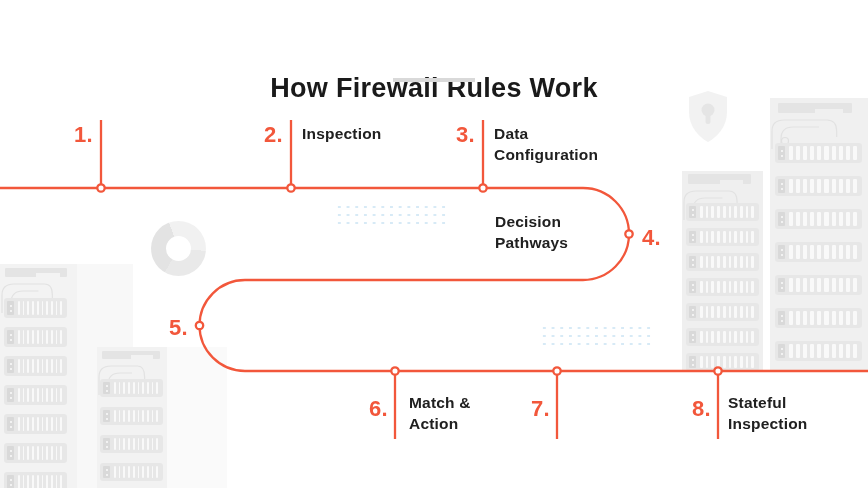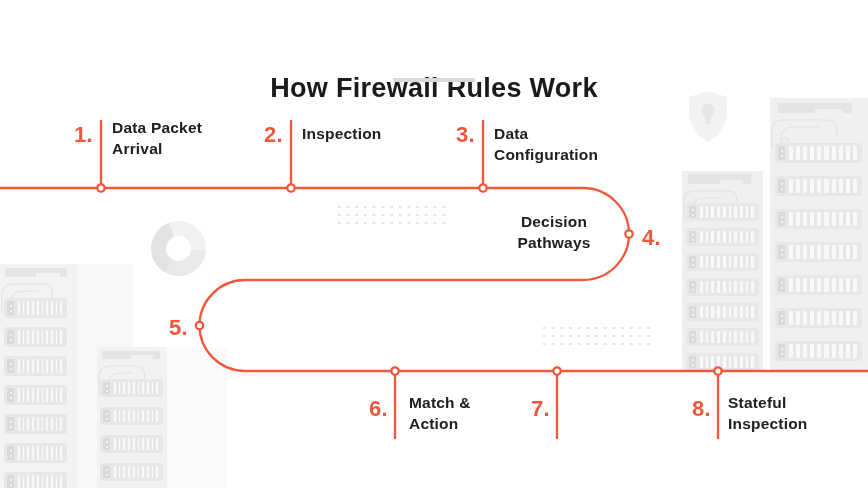--- a/index.html
+++ b/index.html
@@ -33,21 +33,21 @@
   .flow{position:absolute;left:0;top:0;z-index:3;}
   
   .lbls{position:absolute;inset:0;z-index:4;}
   .num{position:absolute;font-size:22px;font-weight:bold;color:var(--accent);
        line-height:1;text-align:right;width:34px;letter-spacing:.3px;}
   .lbl{position:absolute;font-size:15.5px;font-weight:bold;color:var(--text);
        line-height:21px;white-space:pre-line;letter-spacing:.2px;}
   .n1{left:59px;top:124px;} .l1{left:112px;top:117px;}
   .n2{left:249px;top:124px;} .l2{left:302px;top:123px;}
   .n3{left:441px;top:124px;} .l3{left:494px;top:123px;}
-  .n4{left:642px;top:227px;text-align:left;} .l4{left:495px;top:211px;width:118px;text-align:center;}
+  .n4{left:642px;top:227px;text-align:left;} .l4{left:495px;top:211px;width:118px;text-align:left;}
   .n5{left:154px;top:317px;} .l5{left:227px;top:302px;}
   .n6{left:354px;top:398px;} .l6{left:409px;top:392px;}
   .n7{left:516px;top:398px;} .l7{left:568px;top:392px;}
   .n8{left:677px;top:398px;} .l8{left:728px;top:392px;}
   
   .title{position:absolute;left:0;right:0;top:29px;z-index:5;text-align:center;
          font-size:27px;font-weight:bold;color:#1a1a1a;letter-spacing:.3px;margin-top:44px;}
   .title-rule{position:absolute;left:393px;top:78px;width:82px;height:4px;background:#d9d9d9;z-index:5;}
 </style>
 </head>
@@ -582,22 +582,20 @@
       <circle cx="557" cy="371" r="3.7"></circle>
       <circle cx="718" cy="371" r="3.7"></circle>
     </g>
   </svg>
 
   <div class="title">How Firewall Rules Work</div>
   <div class="title-rule"></div>
 
   <div class="lbls">
     <span class="num n1">1.</span>
-    <span class="lbl l1">Data Packet
-Arrival</span>
     <span class="num n2">2.</span>
     <span class="lbl l2">Inspection</span>
     <span class="num n3">3.</span>
     <span class="lbl l3">Data
 Configuration</span>
     <span class="num n4">4.</span>
     <span class="lbl l4">Decision
 Pathways</span>
     <span class="num n5">5.</span>
     <span class="num n6">6.</span>

